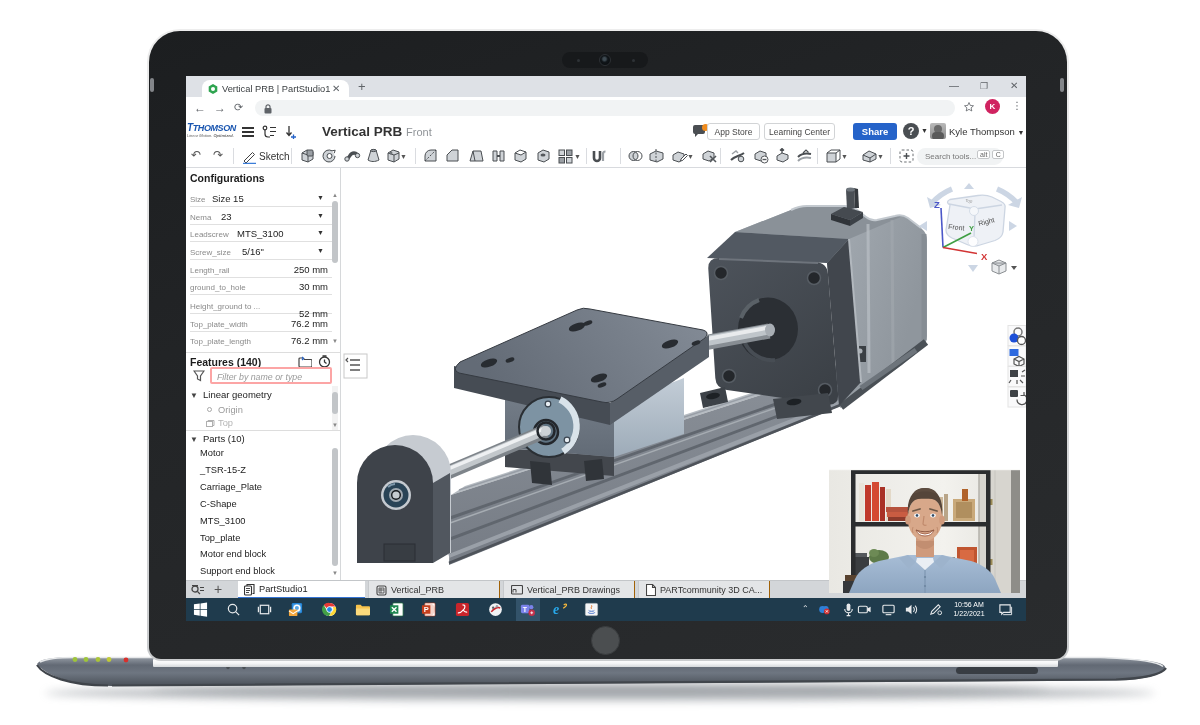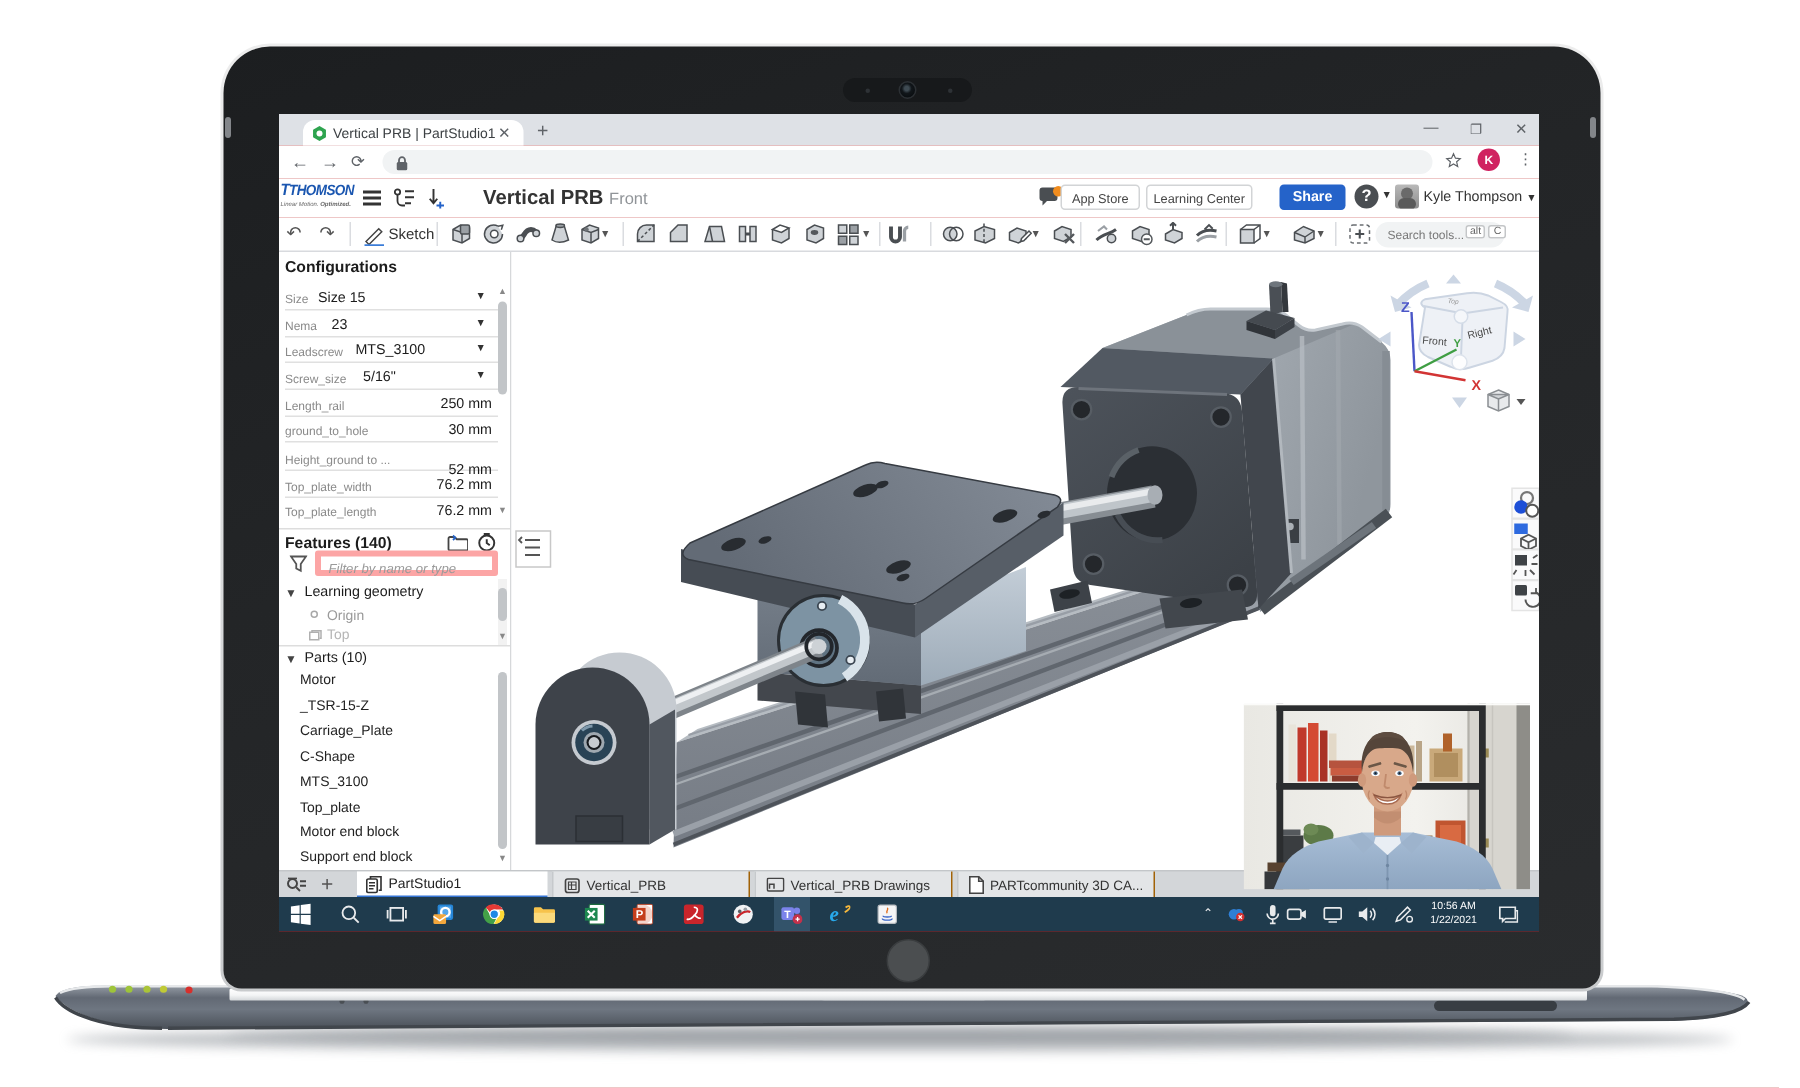--- a/index.html
+++ b/index.html
@@ -352,23 +352,23 @@
           <path d="M1 3a1 1 0 0 1 1-1h3l1.5 1.5H13a1 1 0 0 1 1 1V10a1 1 0 0 1-1 1H2a1 1 0 0 1-1-1z" fill="none" stroke="#444" stroke-width="1.2"></path>
           <path d="M4 1l1.5 1.5L4 4" fill="none" stroke="#2563c9" stroke-width="1.2"></path>
         </svg>
       <svg class="abs" style="left:132px;top:187px" width="13" height="13" viewBox="0 0 13 13">
           <circle cx="6.5" cy="7" r="5" fill="none" stroke="#333" stroke-width="1.3"></circle>
           <path d="M6.5 4.5V7l2 1.5M4.5 1h4" stroke="#333" stroke-width="1.3" fill="none"></path>
         </svg>
       <svg class="abs" style="left:7px;top:202px" width="12" height="12" viewBox="0 0 12 12">
           <path d="M1 1h10L7.5 6v4.5l-3-1.5V6z" fill="none" stroke="#555" stroke-width="1.2"></path>
         </svg>
-      <div class="abs" style="left:24px;top:199px;width:122px;height:17px;border:4px solid #fca5a5;border-radius:2px;font-style:italic;font-size:8.8px;color:#9a9a9a;line-height:16px;padding-left:5px;white-space:nowrap">Filter by name or type</div>
+      <div class="abs" style="left:24px;top:199px;width:122px;height:17px;border:2px solid #fca5a5;border-radius:2px;font-style:italic;font-size:8.8px;color:#9a9a9a;line-height:16px;padding-left:5px;white-space:nowrap">Filter by name or type</div>
       <div class="abs" style="left:4px;top:223px;font-size:8px;color:#444">▼</div>
-      <div class="abs" style="left:17px;top:221px;font-size:9.5px;color:#1c1c1c">Learning geometry</div>
+      <div class="abs" style="left:17px;top:221px;font-size:9.5px;color:#1c1c1c">Linear geometry</div>
       <div class="abs" style="left:21px;top:239px;width:5px;height:5px;border-radius:50%;border:1.5px solid #a8a8a8"></div>
       <div class="abs" style="left:32px;top:237px;font-size:9.3px;color:#9a9a9a">Origin</div>
       <svg class="abs" style="left:20px;top:252px" width="9" height="8" viewBox="0 0 9 8">
           <rect x="0.5" y="1.5" width="6" height="5" fill="none" stroke="#b0b0b0"></rect>
           <path d="M2 1.5V0.5h6v5h-1" fill="none" stroke="#b0b0b0"></path>
         </svg>
       <div class="abs" style="left:32px;top:250px;font-size:9.3px;color:#b5b5b5">Top</div>
       <div class="abs scroll" style="left:146px;top:218px;height:44px"></div>
       <div class="abs thumb" style="left:146px;top:224px;height:22px"></div>
       <div class="abs" style="left:146px;top:254px;font-size:6px;color:#888">▼</div>

